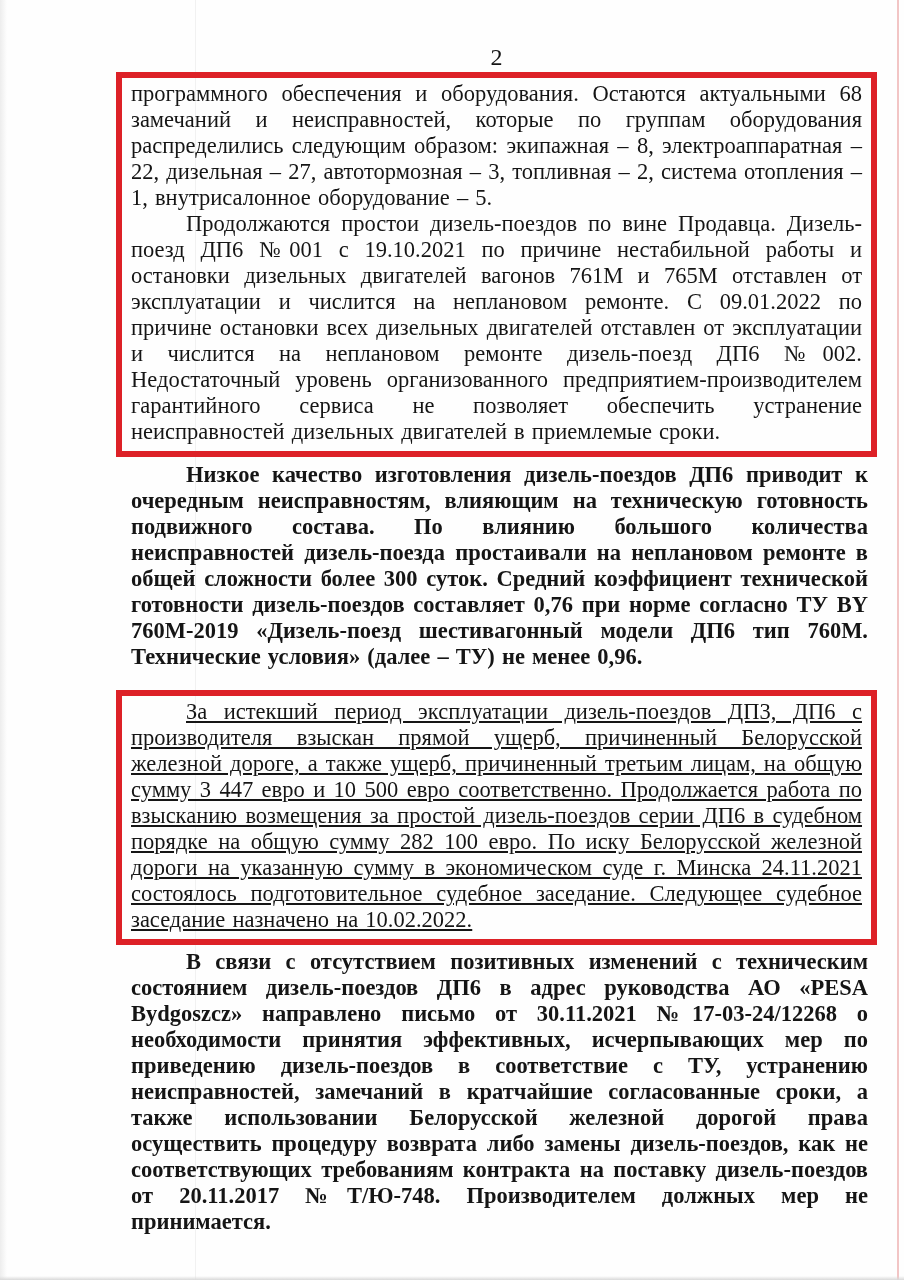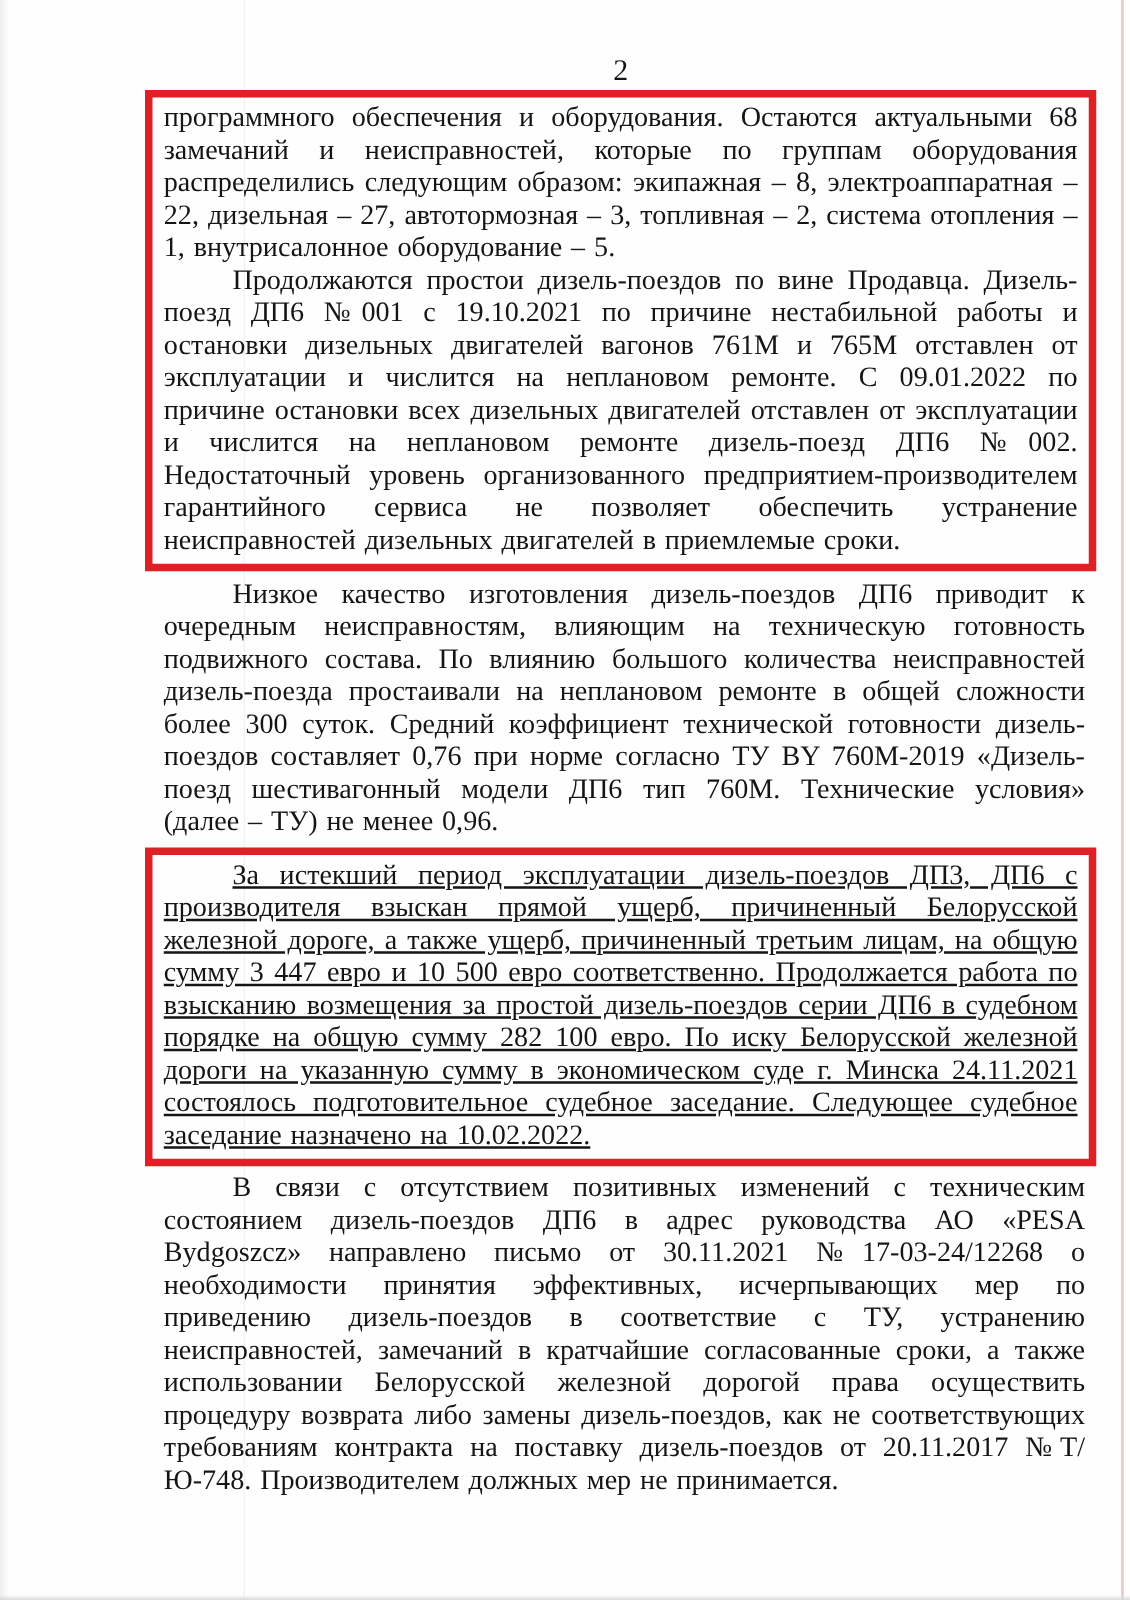--- a/index.html
+++ b/index.html
@@ -66,21 +66,22 @@
   }
   .doc-text p.indent {
     text-indent: 55px;
   }
   .highlight-box {
     border: 6px solid #dd2127;
     padding: 3px 9px 6px 9px;
     margin: 0;
   }
   .plain-block {
-    padding: 4px 9px 8px 15px;
+    padding: 4px 9px 20px 15px;
+    font-weight: bold;
   }
   .gap-s { height: 1px; }
 </style>
 </head>
 <body>
 
 <div class="scan-page">
 
   <div class="edge-left"></div>
   <div class="crease-line"></div>

